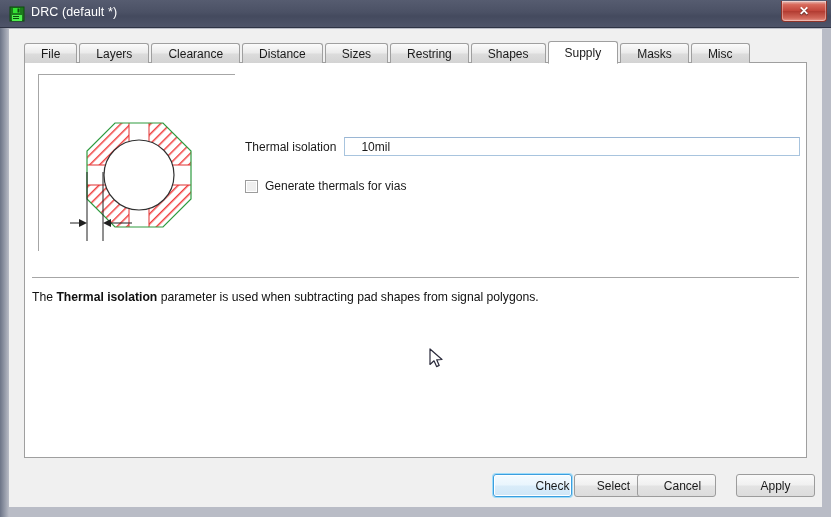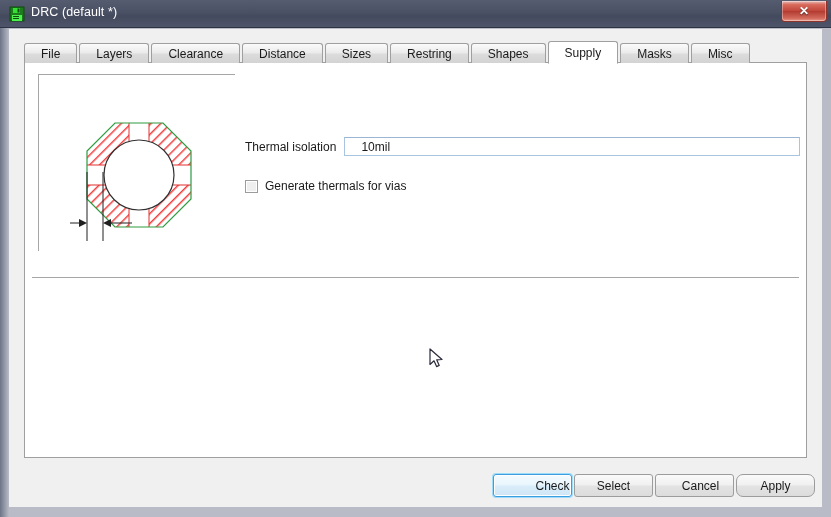--- a/index.html
+++ b/index.html
@@ -239,22 +239,22 @@
     cursor: default;
     font-family: "Liberation Sans", sans-serif;
   }
   .btn.focused {
     border: 1px solid #3c9ede;
     box-shadow: inset 0 0 0 1px #ffffff, 0 0 0 1px #9ddcfa;
     background: linear-gradient(to bottom, #f4fbff 0%, #e9f5fd 48%, #d9ecf9 52%, #cfe6f7 100%);
   }
   .btn.b1 { left: 484px; padding-left: 40px; }
   .btn.b2 { left: 565px; }
-  .btn.b3 { left: 646px; padding-left: 12px; }
-  .btn.b4 { left: 727px; border-radius: 7px; }
+  .btn.b3 { left: 628px; padding-left: 12px; }
+  .btn.b4 { left: 727px; }
 
   
   .cursor {
     position: absolute;
     left: 429px; top: 348px;
     z-index: 50;
     pointer-events: none;
   }
 </style>
 </head>
@@ -362,20 +362,23 @@
         <input class="text-input" type="text" value="10mil" style="">
       </div>
 
       <div class="check-row">
         <span class="cbox"></span>
         <span class="cbox-label">Generate thermals for vias</span>
       </div>
 
       <div class="divider"></div>
 
+      <div class="desc l1">
+        <span>The </span><b>Thermal isolation</b><span> parameter is used when subtracting pad shapes from signal polygons.</span>
+      </div>
     </div>
 
     <div class="footer" id="footer">
         <div class="btn b1 focused">
           <span>Check</span>
         </div>
         <div class="btn b2">
           <span>Select</span>
         </div>
         <div class="btn b3">

